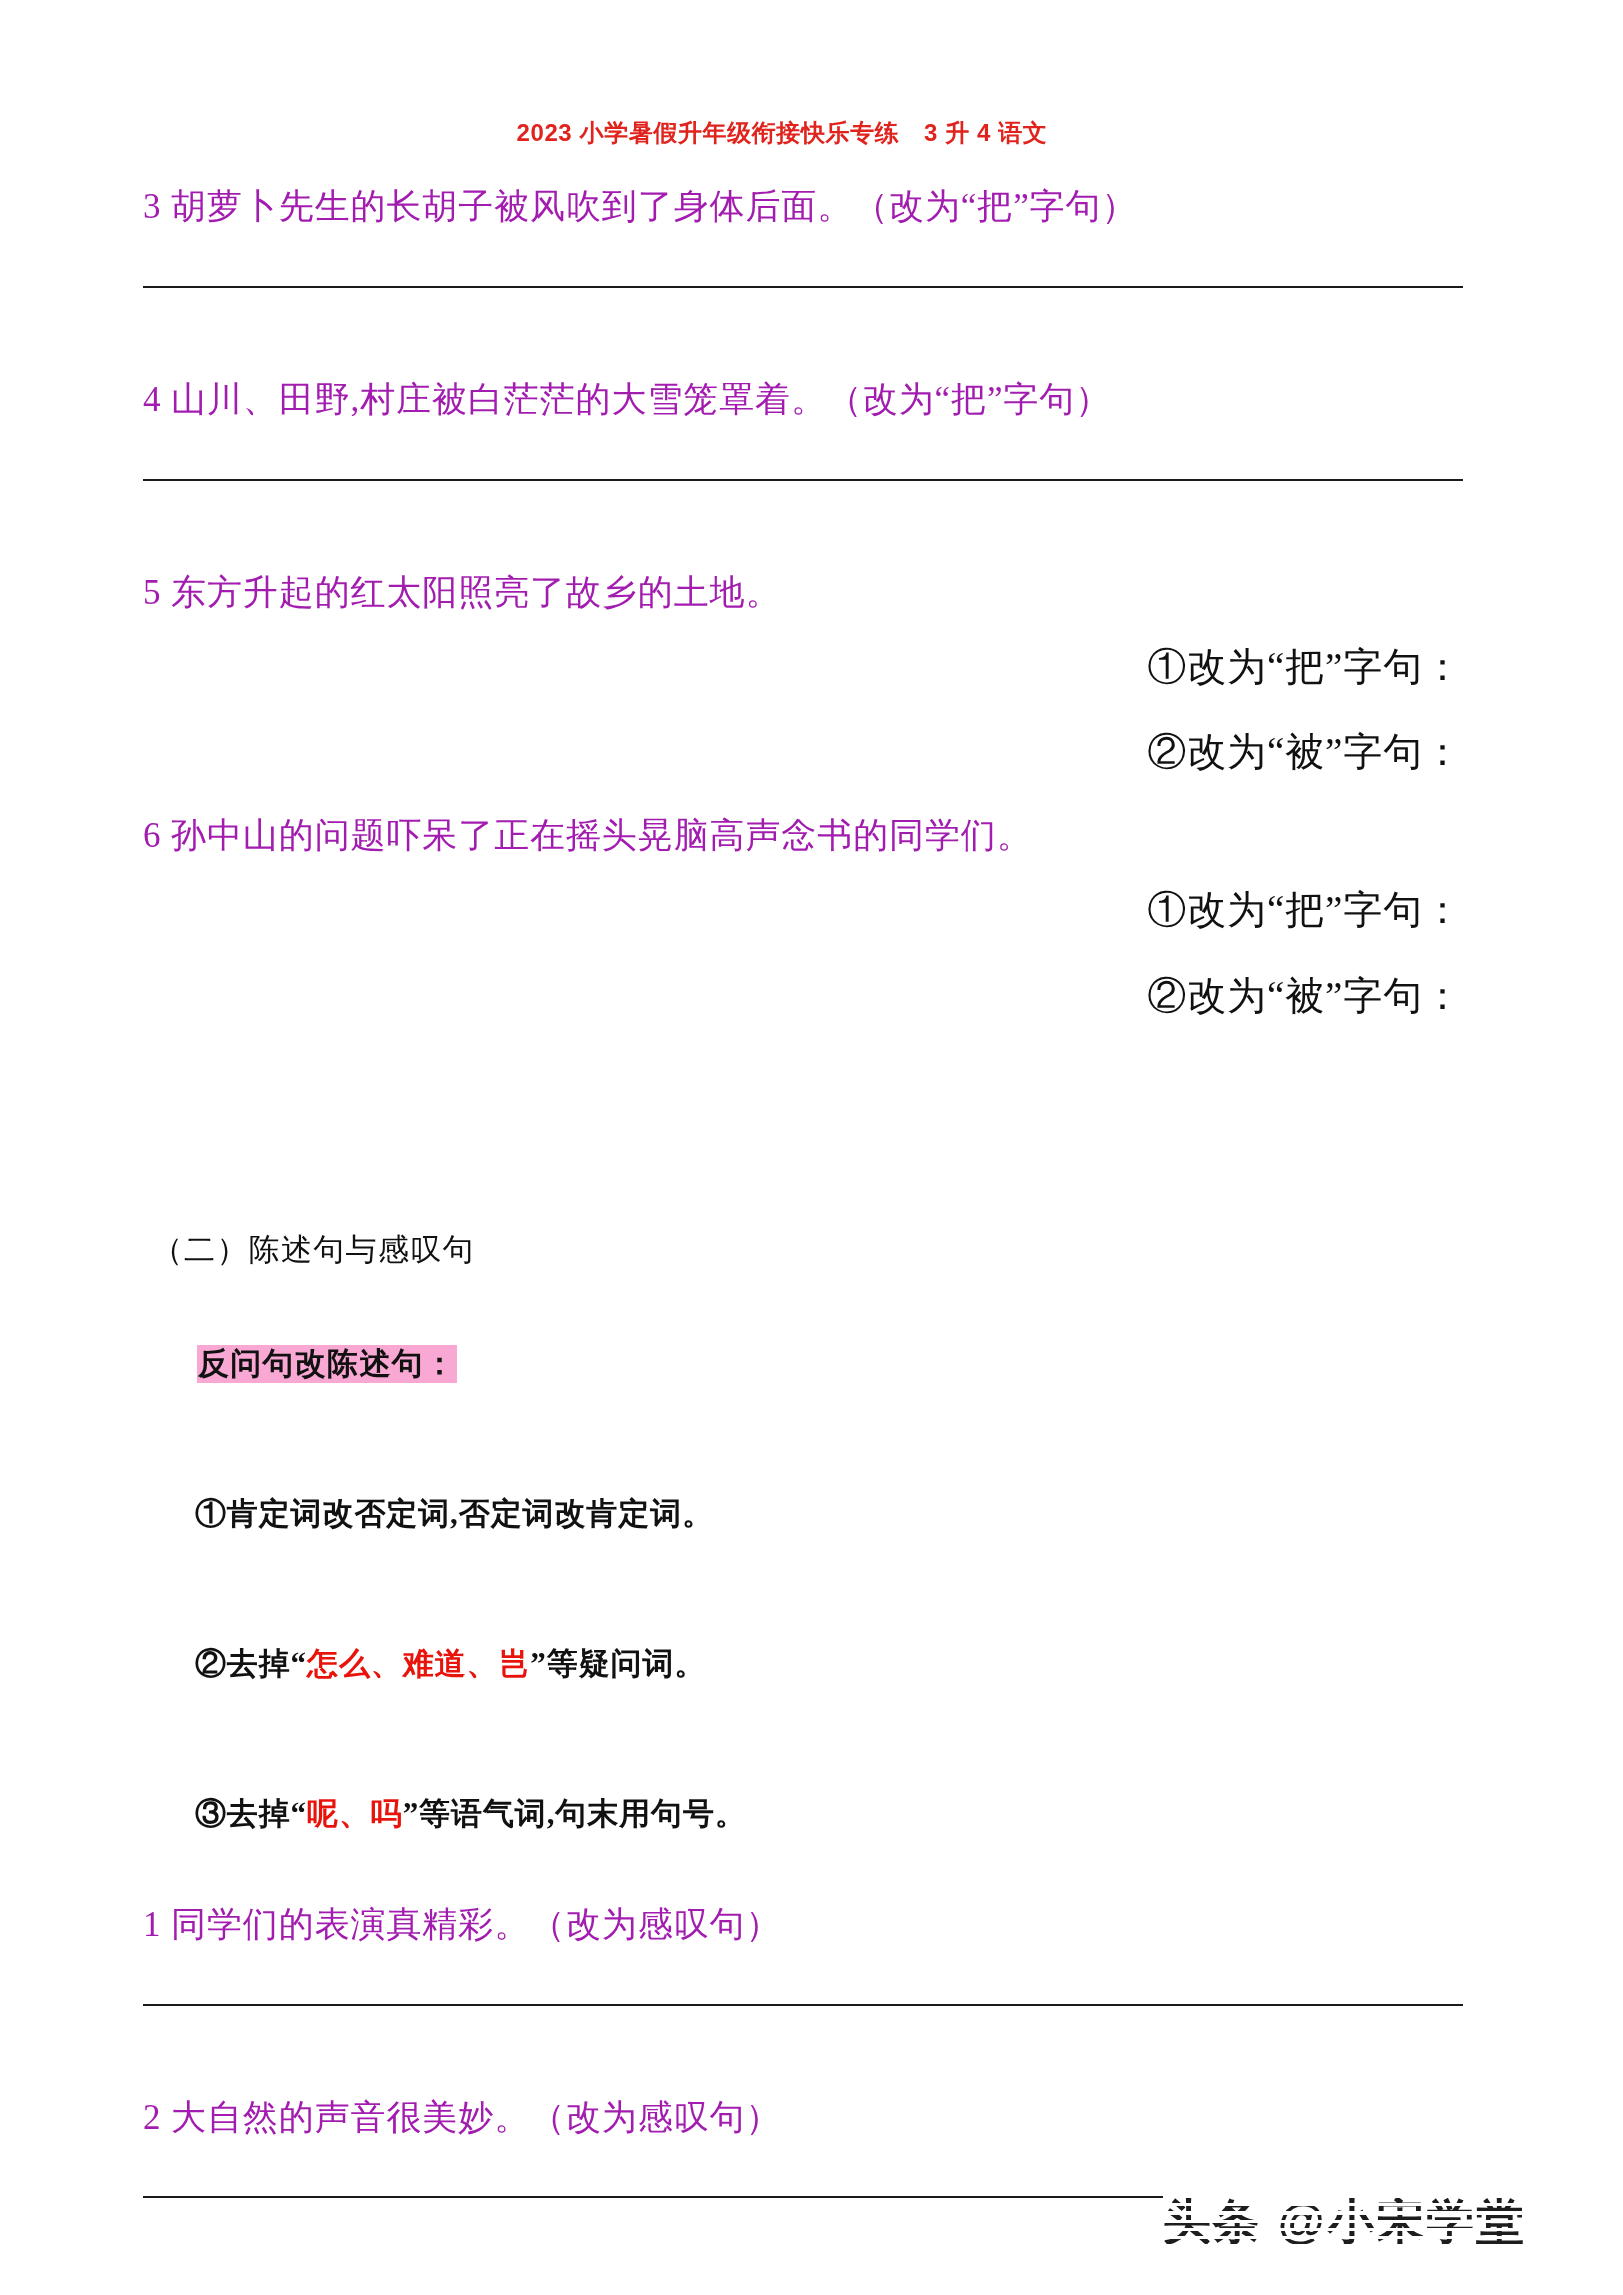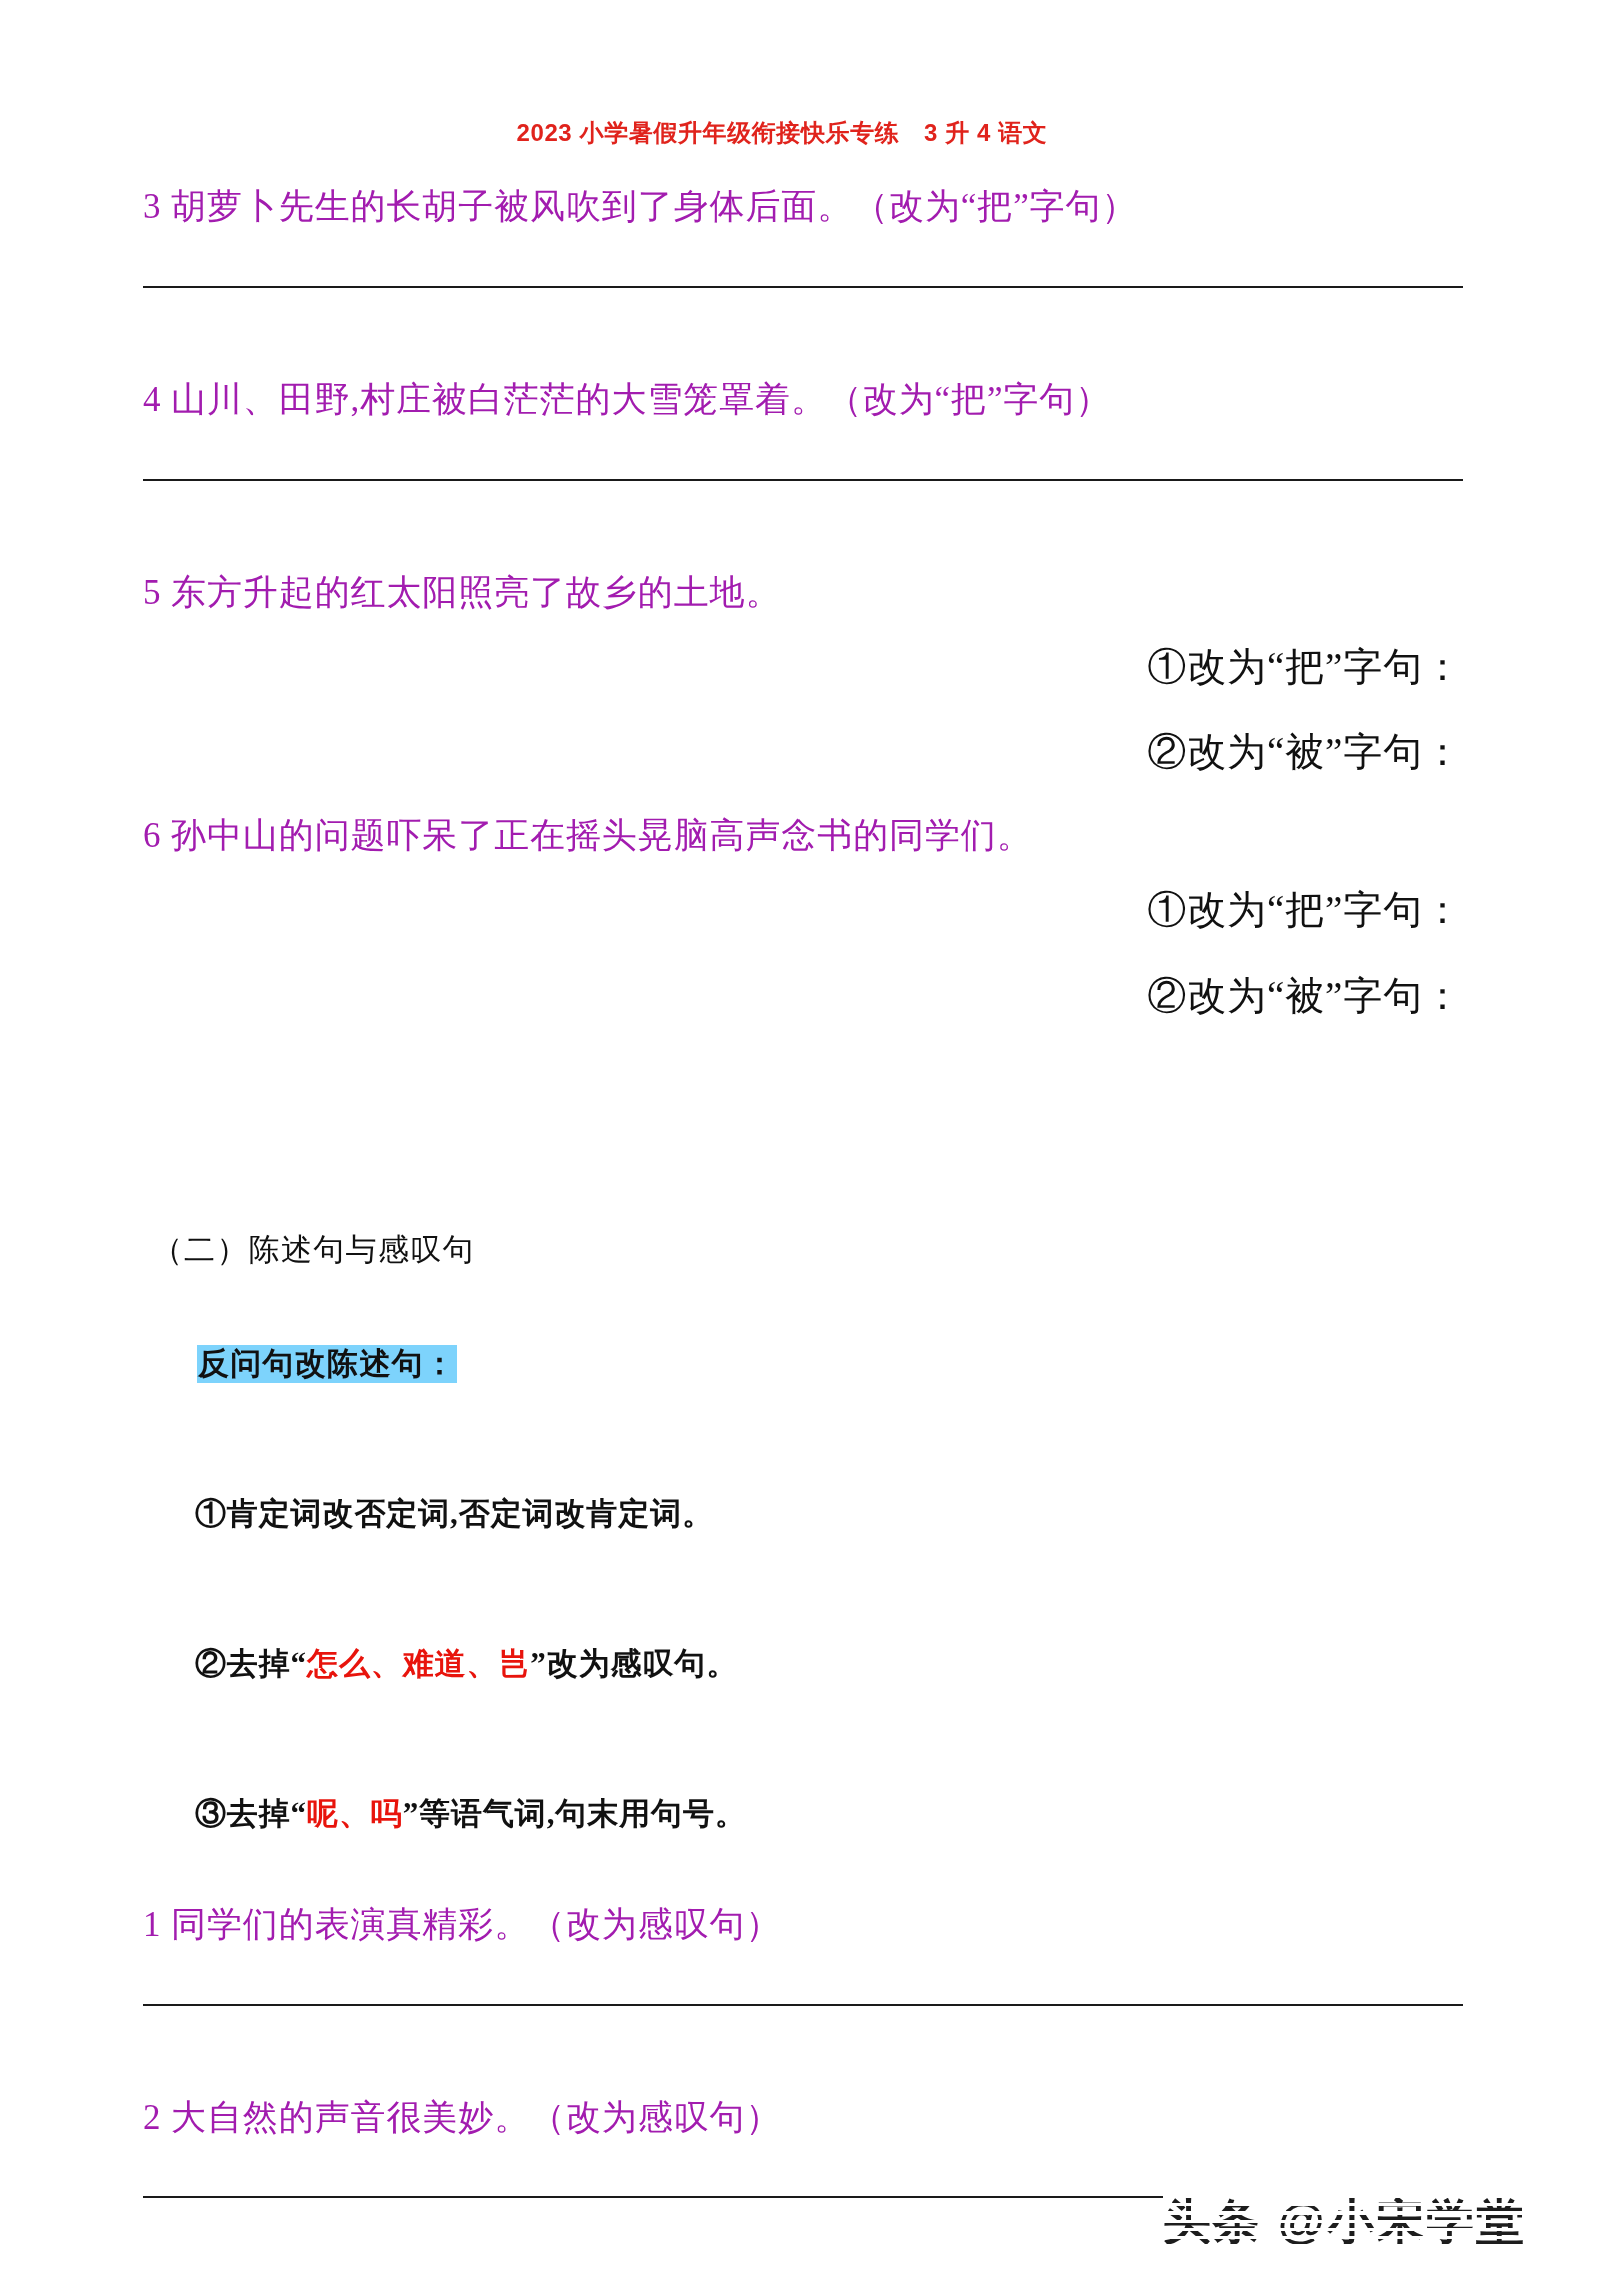--- a/index.html
+++ b/index.html
@@ -99,21 +99,21 @@
 
   
   .hl-line {
     font-size: 31px;
     font-weight: bold;
     color: #111111;
     letter-spacing: 1.3px;
     white-space: pre;
   }
   .hl-line .hl {
-    background: #7dd3fc;
+    background: #f9a8d4;
     padding: 1.3px 0.6px 2.5px 0.6px;
   }
 
   .rule-line {
     font-size: 31px;
     font-weight: bold;
     color: #111111;
     letter-spacing: 0.9px;
     white-space: pre;
   }
@@ -228,21 +228,21 @@
 
     <div class="gap-sm"></div>
 
     <div class="rule-line">
       <span>①肯定词改否定词,否定词改肯定词。</span><span class="accent"></span><span></span>
     </div>
 
     <div class="gap-sm"></div>
 
     <div class="rule-line">
-      <span>②去掉“</span><span class="accent">怎么、难道、岂</span><span>”改为感叹句。</span>
+      <span>②去掉“</span><span class="accent">怎么、难道、岂</span><span>”等疑问词。</span>
     </div>
 
     <div class="gap-sm"></div>
 
     <div class="rule-line">
       <span>③去掉“</span><span class="accent">呢、吗</span><span>”等语气词,句末用句号。</span>
     </div>
 
     <div class="gap-sm"></div>
 

